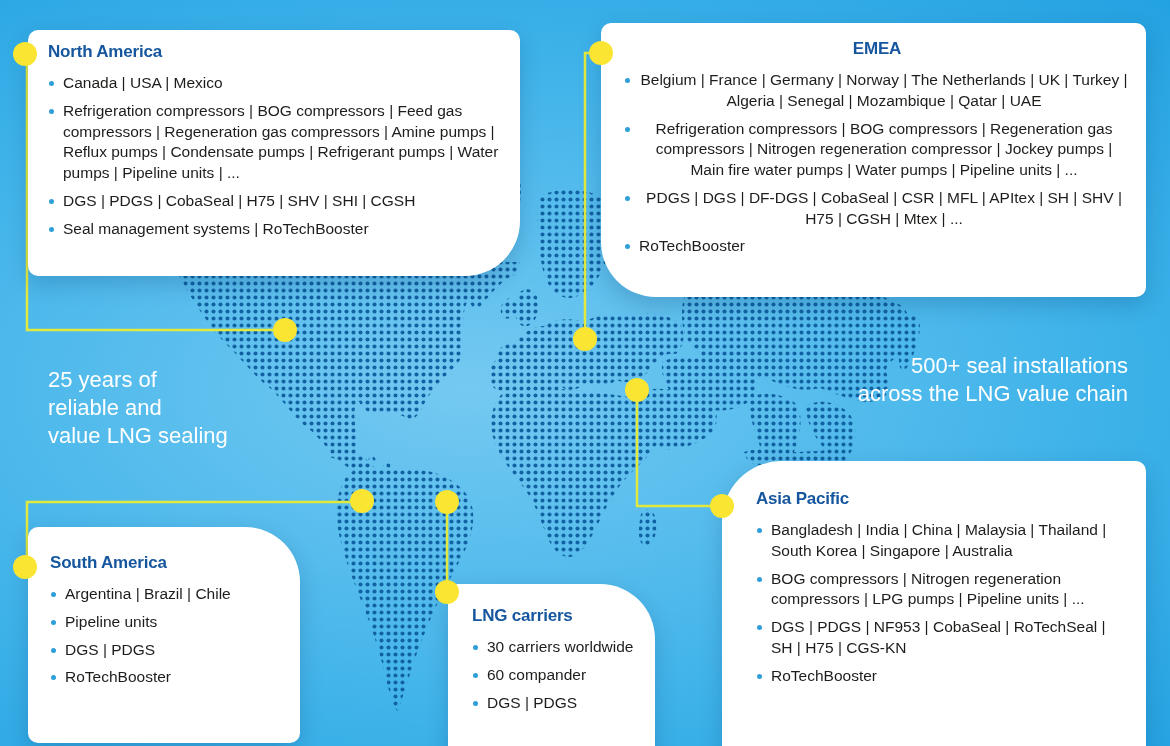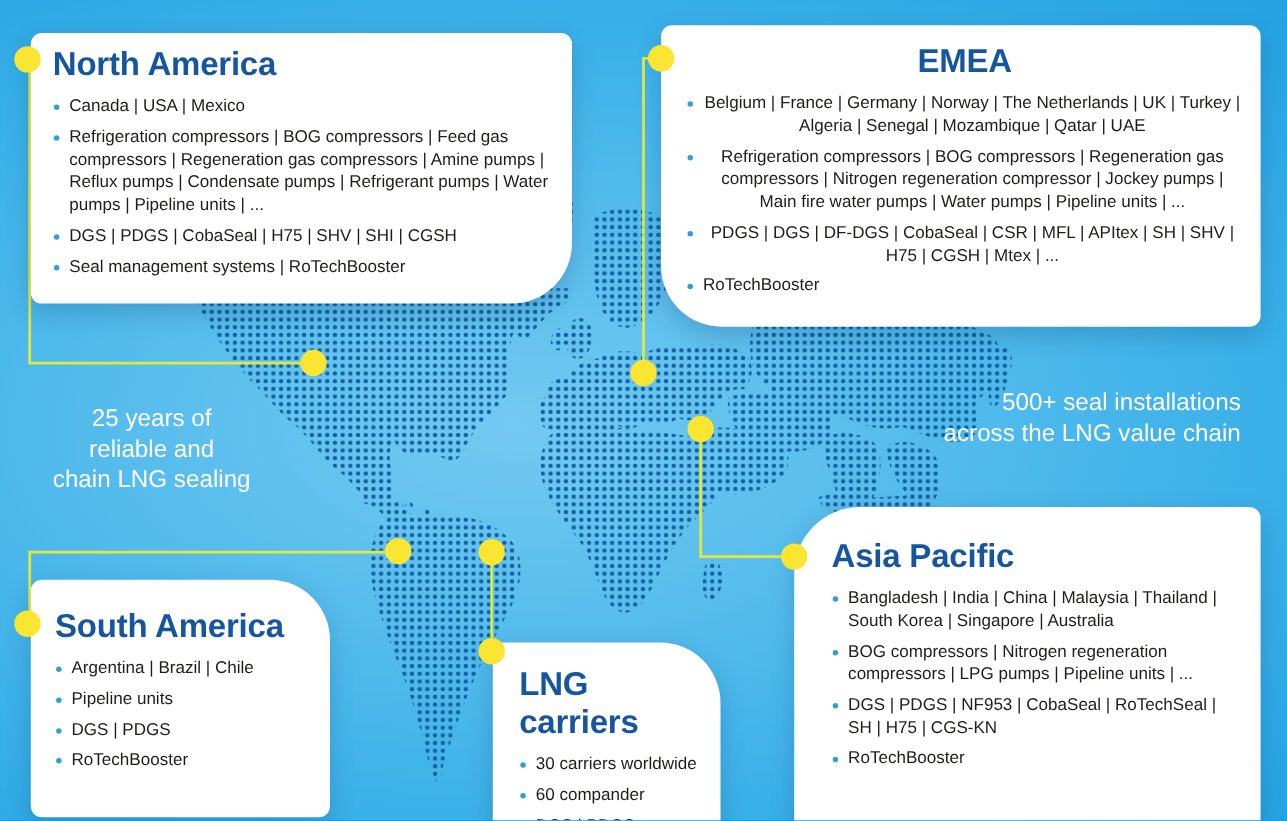--- a/index.html
+++ b/index.html
@@ -3,32 +3,32 @@
 <meta charset="utf-8">
 <style>
   html,body{margin:0;padding:0;background:#0c95dc;}
   .stage{position:relative;width:1170px;height:746px;overflow:hidden;
          font-family:"Liberation Sans",sans-serif;
          background:radial-gradient(115% 95% at 40% 52%, #74c9f1 0%, #3db2e9 48%, #0c93da 100%);}
   svg.layer{position:absolute;left:0;top:0;z-index:1;}
   svg.connectors{z-index:2;}
   .card{position:absolute;background:#ffffff;z-index:3;
         box-shadow:0 8px 22px rgba(0,40,90,.20);}
-  .card h2{margin:0 0 11px 0;font-size:30px;font-weight:700;color:#15569e;letter-spacing:-.2px;}
+  .card h2{margin:0 0 11px 0;font-size:17px;font-weight:700;color:#15569e;letter-spacing:-.2px;}
   .card ul{margin:1px;padding:0;list-style:none;}
   .card li{display:flex;margin:0 0 7px 0;font-size:15.5px;line-height:1.34;color:#1d1d1b;}
   .blt{flex:none;width:5px;height:5px;border-radius:50%;background:#2e9fd9;margin:8px 9px 0 0;}
   .card-na{left:28px;top:30px;width:492px;height:246px;border-radius:10px 10px 55px 10px;padding:12px 18px 0 20px;box-sizing:border-box;}
   .card-emea{left:601px;top:23px;width:545px;height:274px;border-radius:10px 10px 10px 55px;padding:16px 16px 0 23px;box-sizing:border-box;text-align:center;}
   .card-sa{left:28px;top:527px;width:272px;height:216px;border-radius:10px 55px 10px 10px;padding:26px 12px 0 22px;box-sizing:border-box;}
   .card-lng{left:448px;top:584px;width:207px;height:232px;border-radius:10px 55px 10px 10px;padding:22px 10px 0 24px;box-sizing:border-box;}
   .card-ap{left:722px;top:461px;width:424px;height:300px;border-radius:60px 10px 10px 10px;padding:28px 14px 0 34px;box-sizing:border-box;}
   .tdot{position:absolute;width:24px;height:24px;border-radius:50%;background:#f9e532;z-index:4;}
   .stat{position:absolute;z-index:2;color:#ffffff;font-size:22px;line-height:28px;font-weight:400;}
-  .stat-left{left:48px;top:366px;text-align:center;}
+  .stat-left{left:48px;top:366px;text-align:left;}
   .stat-right{right:42px;top:352px;text-align:right;}
 </style>
 </head>
 <body>
 
 <div class="stage">
 
   <svg class="layer" width="1170" height="746" viewBox="0 0 1170 746" aria-hidden="true">
     <defs>
       <pattern id="dotpat" patternUnits="userSpaceOnUse" width="7" height="7">
@@ -73,21 +73,21 @@
       <circle cx="585" cy="339" r="12"></circle>
       <circle cx="362" cy="501" r="12"></circle>
       <circle cx="447" cy="502" r="12"></circle>
       <circle cx="637" cy="390" r="12"></circle>
     </g>
   </svg>
 
   <div class="stat stat-left">
     <div>25 years of</div>
     <div>reliable and</div>
-    <div>chain LNG sealing</div>
+    <div>value LNG sealing</div>
   </div>
   <div class="stat stat-right">
     <div>500+ seal installations</div>
     <div>across the LNG value chain</div>
   </div>
 
   <div class="card card-na">
     <h2>North America</h2>
     <ul>
         <li>

